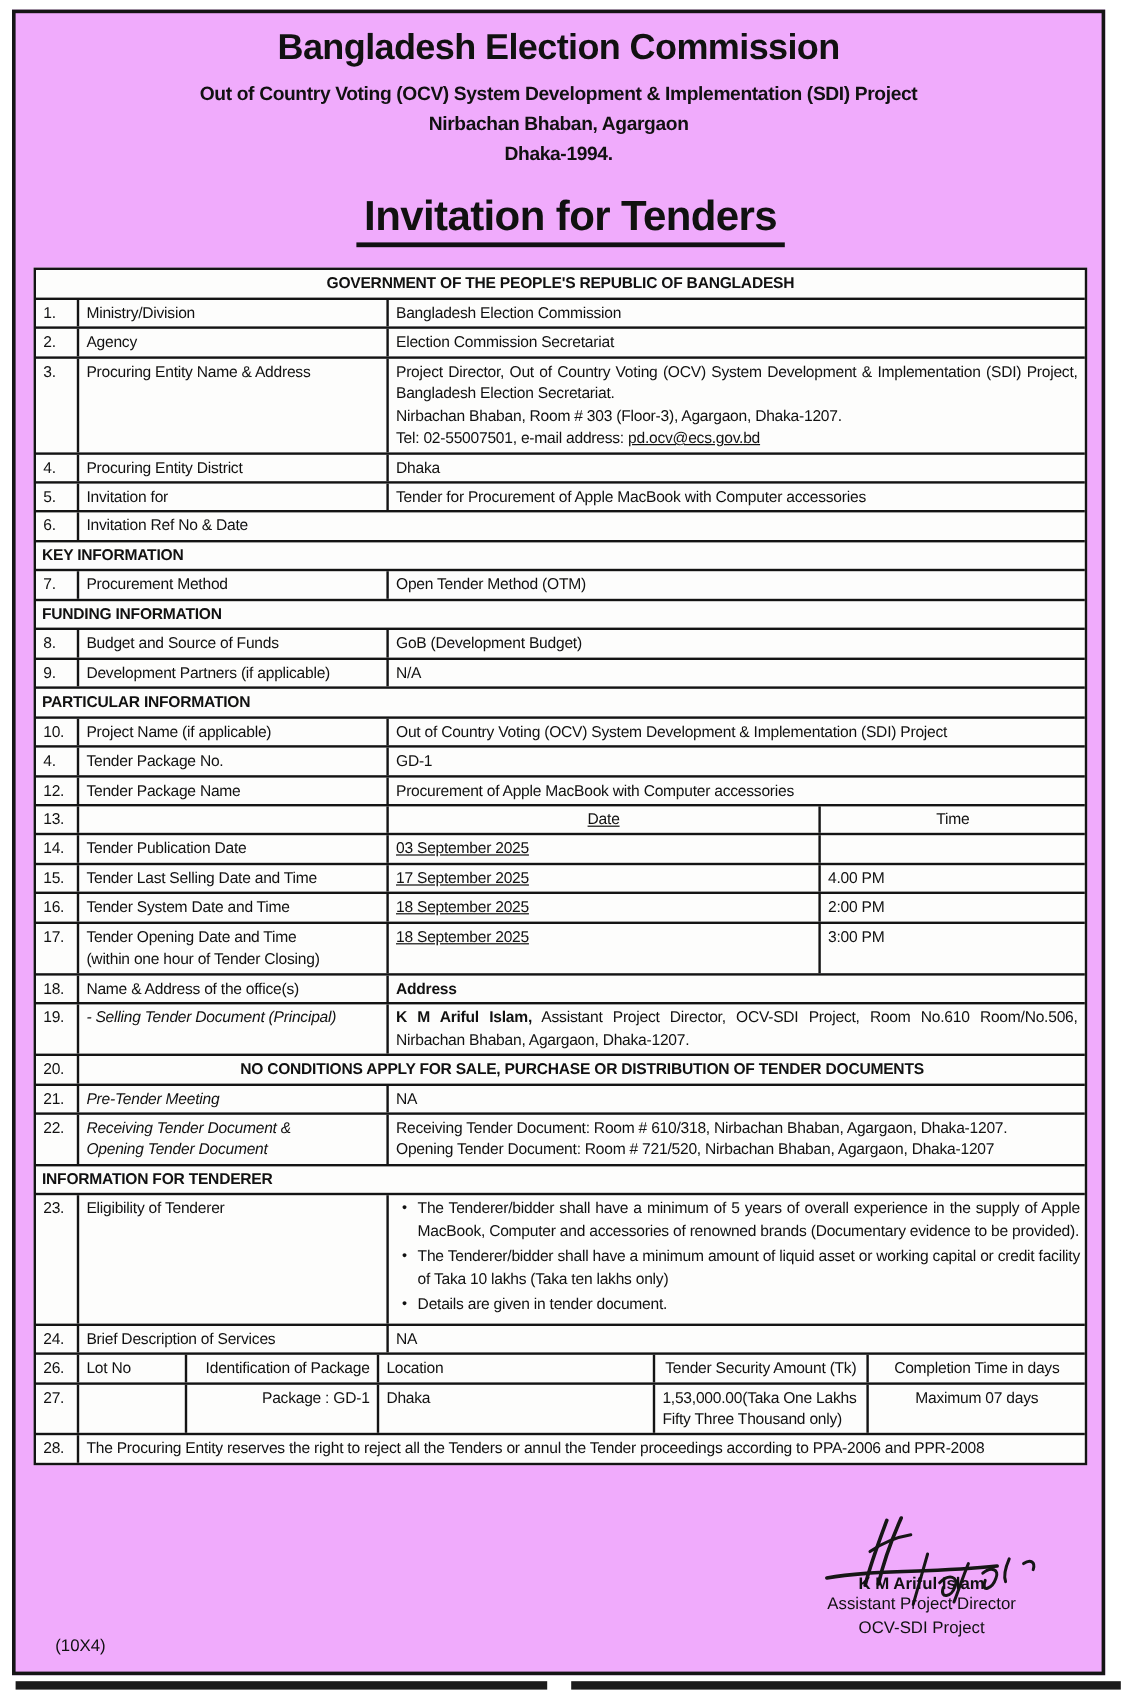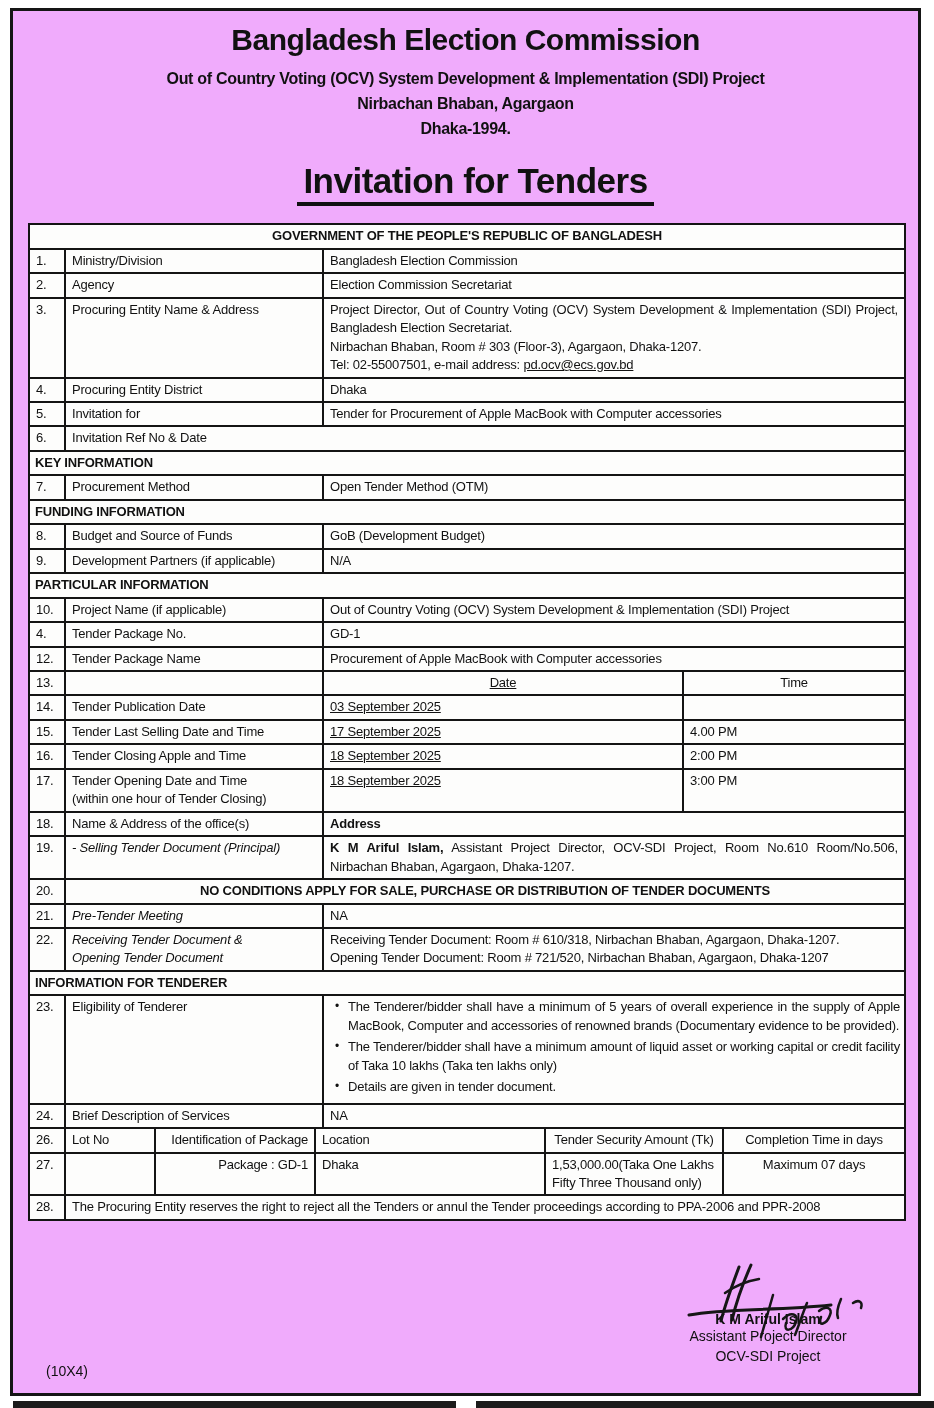--- a/index.html
+++ b/index.html
@@ -193,21 +193,21 @@
 
     <div class="tr">
       <div class="td num">15.</div>
       <div class="td label">Tender Last Selling Date and Time</div>
       <div class="td c-date">17 September 2025</div>
       <div class="td c-time">4.00 PM</div>
     </div>
 
     <div class="tr">
       <div class="td num">16.</div>
-      <div class="td label">Tender Closing Apple and Time</div>
+      <div class="td label">Tender System Date and Time</div>
       <div class="td c-date">18 September 2025</div>
       <div class="td c-time">2:00 PM</div>
     </div>
 
     <div class="tr">
       <div class="td num">17.</div>
       <div class="td label">
         <div>Tender Opening Date and Time</div>
         <div>(within one hour of Tender Closing)</div>
       </div>

